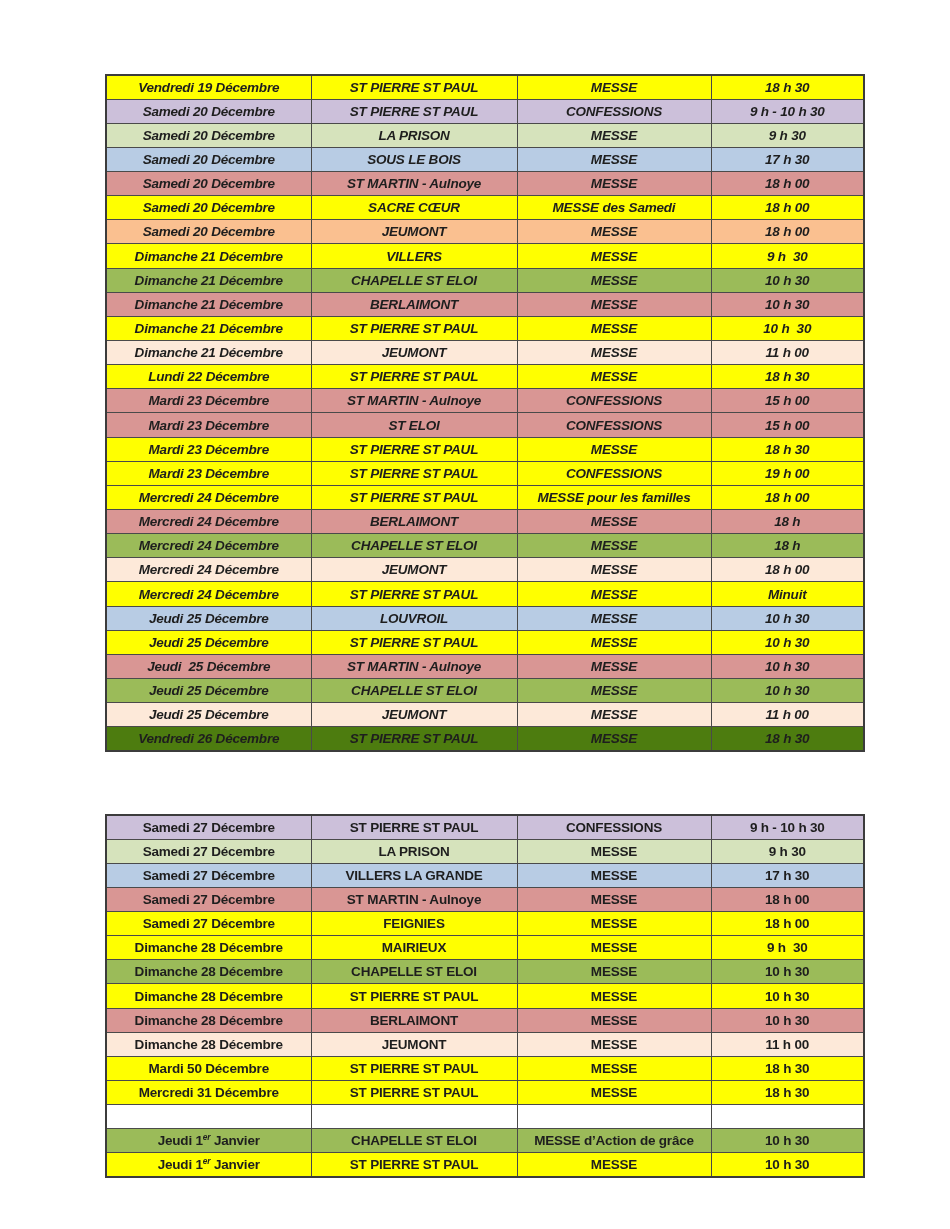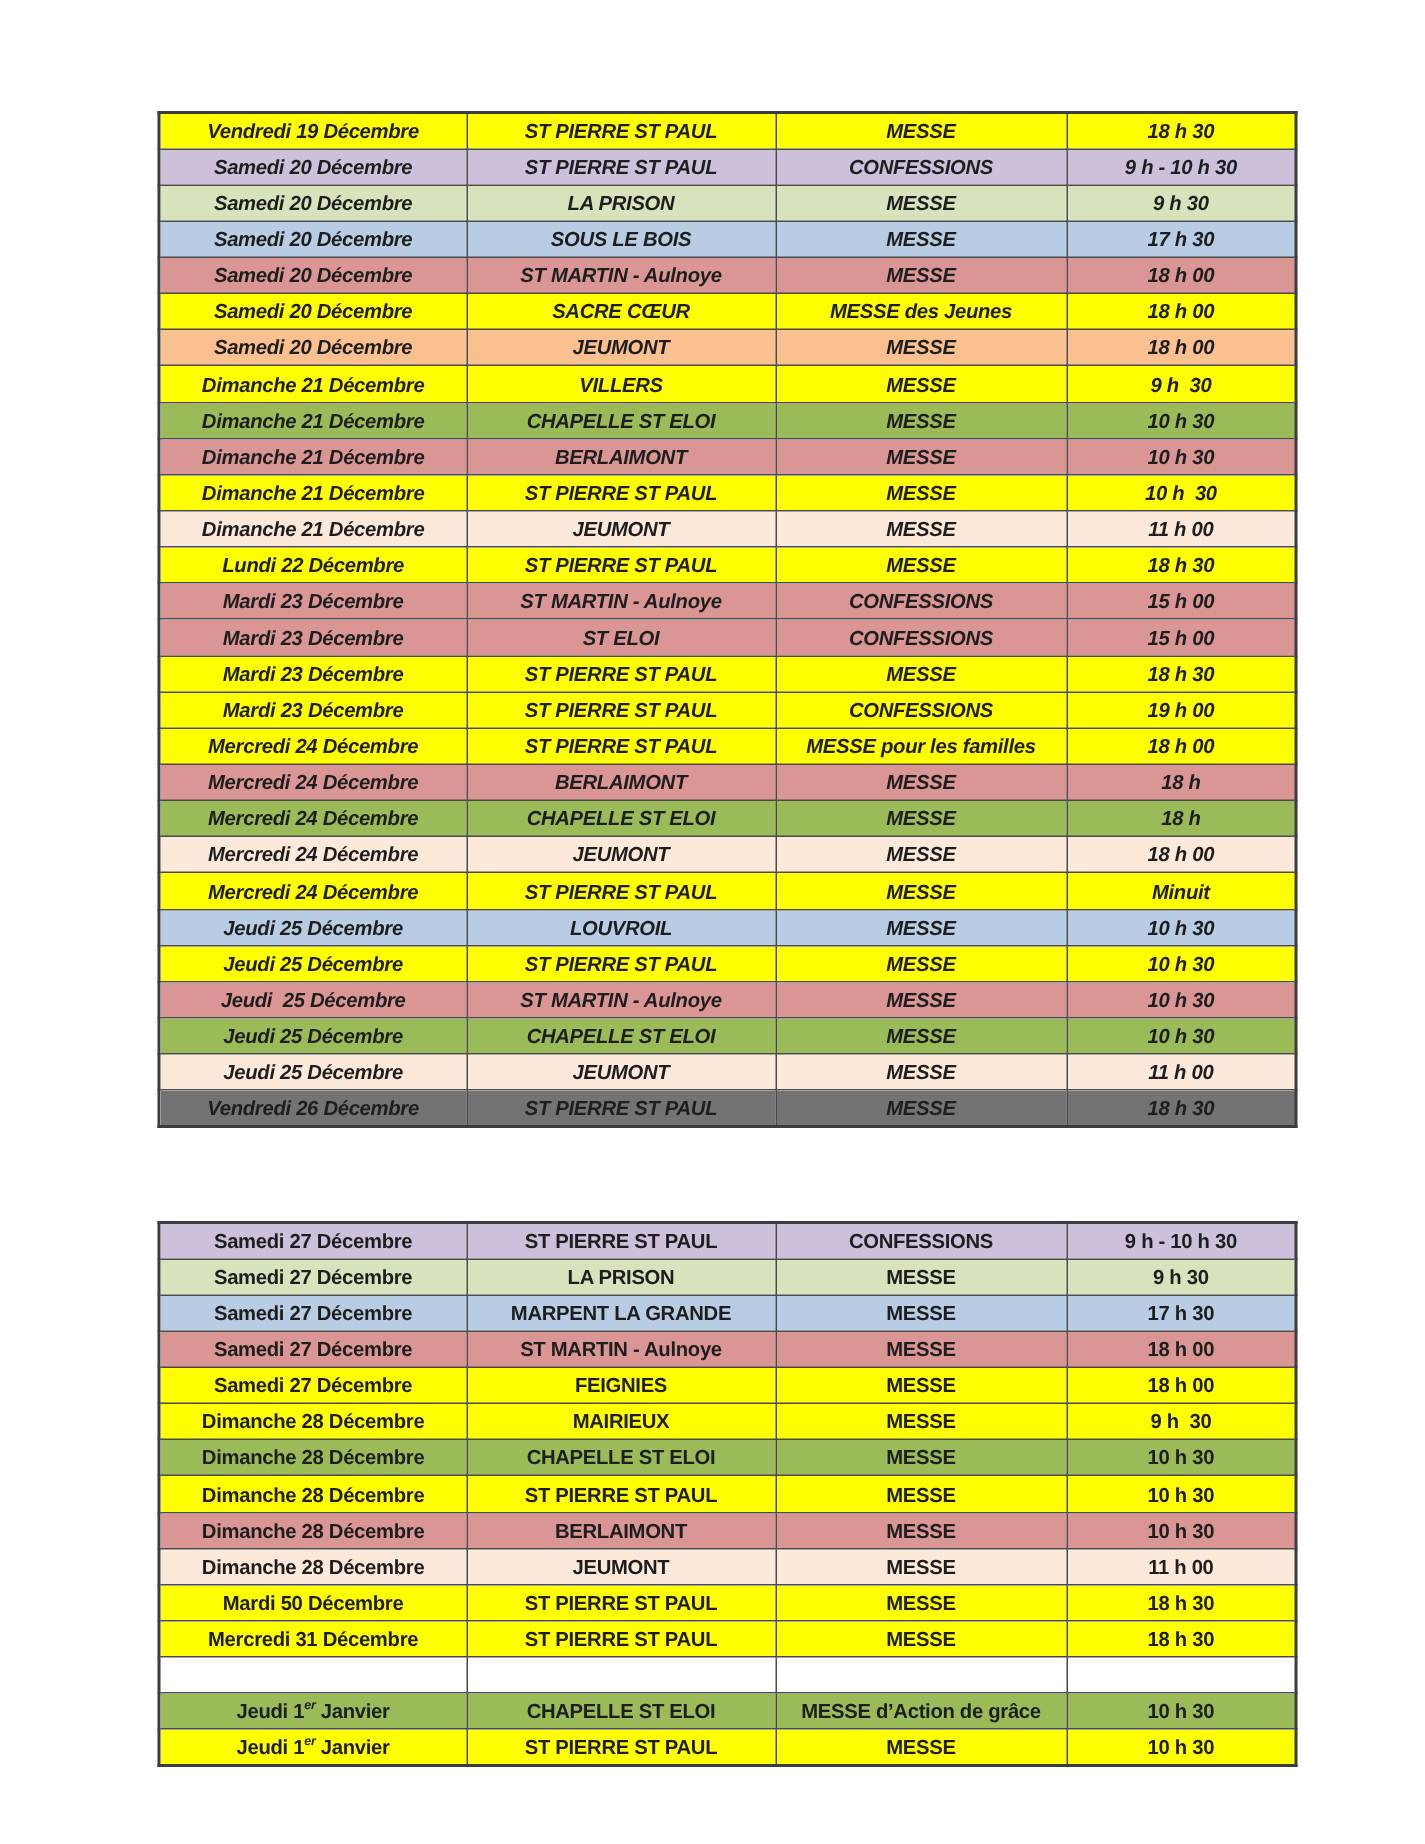--- a/index.html
+++ b/index.html
@@ -89,21 +89,21 @@
   </tr>
         <tr style="background: rgb(217, 150, 148);">
     <td>Samedi 20 Décembre</td>
     <td>ST MARTIN - Aulnoye</td>
     <td>MESSE</td>
     <td>18 h 00</td>
   </tr>
         <tr style="background: rgb(255, 255, 0);">
     <td>Samedi 20 Décembre</td>
     <td>SACRE CŒUR</td>
-    <td>MESSE des Jeunes</td>
+    <td>MESSE des Samedi</td>
     <td>18 h 00</td>
   </tr>
         <tr style="background: rgb(250, 192, 144);">
     <td>Samedi 20 Décembre</td>
     <td>JEUMONT</td>
     <td>MESSE</td>
     <td>18 h 00</td>
   </tr>
         <tr style="background: rgb(255, 255, 0);">
     <td>Dimanche 21 Décembre</td>
@@ -218,21 +218,21 @@
     <td>CHAPELLE ST ELOI</td>
     <td>MESSE</td>
     <td>10 h 30</td>
   </tr>
         <tr style="background: rgb(253, 233, 217);">
     <td>Jeudi 25 Décembre</td>
     <td>JEUMONT</td>
     <td>MESSE</td>
     <td>11 h 00</td>
   </tr>
-        <tr style="background: #737373;">
+        <tr style="background: #4d7c0f;">
     <td>Vendredi 26 Décembre</td>
     <td>ST PIERRE ST PAUL</td>
     <td>MESSE</td>
     <td>18 h 30</td>
   </tr>
       </tbody>
   </table>
 
   <table class="schedule" id="t2">
     <colgroup>
@@ -249,21 +249,21 @@
     <td>9 h - 10 h 30</td>
   </tr>
         <tr style="background: rgb(214, 227, 188);">
     <td>Samedi 27 Décembre</td>
     <td>LA PRISON</td>
     <td>MESSE</td>
     <td>9 h 30</td>
   </tr>
         <tr style="background: rgb(184, 204, 228);">
     <td>Samedi 27 Décembre</td>
-    <td>MARPENT LA GRANDE</td>
+    <td>VILLERS LA GRANDE</td>
     <td>MESSE</td>
     <td>17 h 30</td>
   </tr>
         <tr style="background: rgb(217, 150, 148);">
     <td>Samedi 27 Décembre</td>
     <td>ST MARTIN - Aulnoye</td>
     <td>MESSE</td>
     <td>18 h 00</td>
   </tr>
         <tr style="background: rgb(255, 255, 0);">

